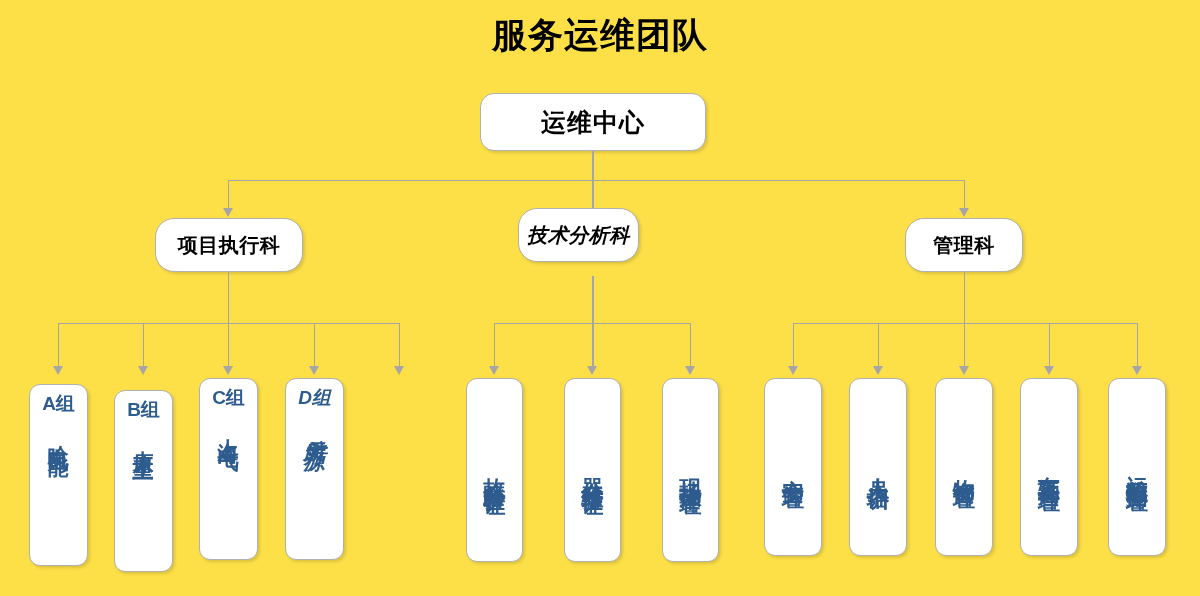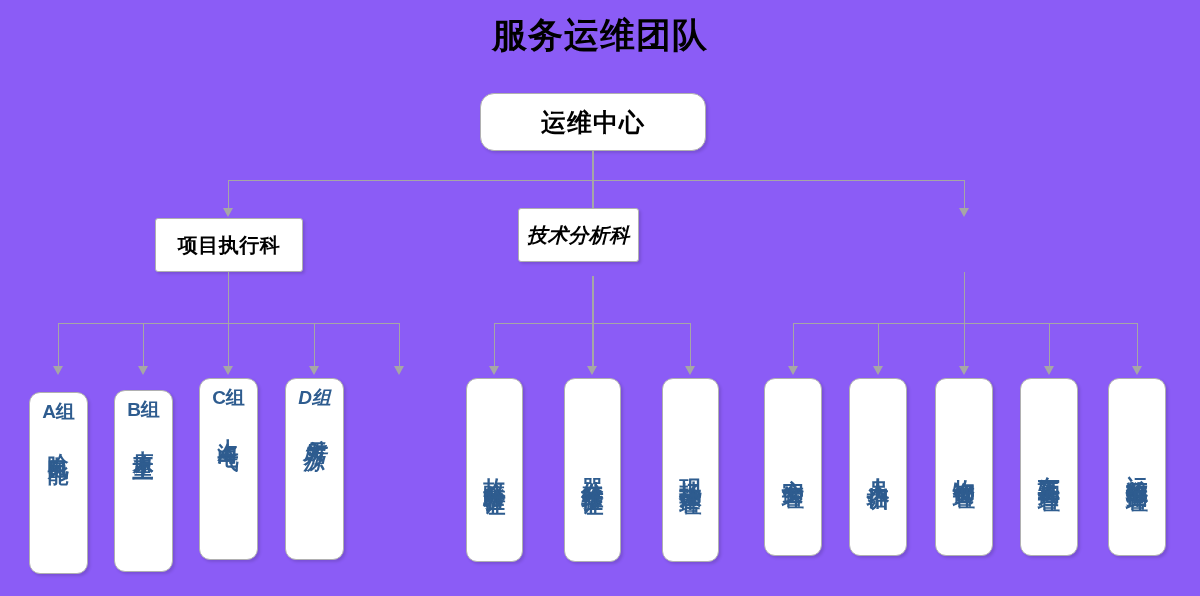--- a/index.html
+++ b/index.html
@@ -7,21 +7,21 @@
     padding: 0;
     background: #ffffff;
   }
   body {
     font-family: "Liberation Sans", "DejaVu Sans", sans-serif;
   }
   #canvas {
     position: relative;
     width: 1200px;
     height: 596px;
-    background: #8b5cf6;
+    background: #fde047;
     overflow: hidden;
   }
 
   
   #chart-title {
     position: absolute;
     left: 0;
     top: 12px;
     width: 1200px;
     text-align: center;
@@ -60,21 +60,21 @@
   }
   #node-root .node-label {
     font-size: 25px;
     color: #000000;
     letter-spacing: 1px;
   }
 
   
   .dept {
     height: 54px;
-    border-radius: 3px;
+    border-radius: 19px;
   }
   .dept .node-label {
     font-size: 20px;
     color: #000000;
     letter-spacing: 0.5px;
   }
 
   
   .leaf {
     border-radius: 11px;
@@ -149,36 +149,39 @@
   <div class="arrowhead" style="left:959px; top:208px;"></div>
 
   <div class="node dept" style="left:155px; top:218px; width:148px;">
     <span class="node-label">项目执行科</span>
   </div>
 
   <div class="node dept" style="left:518px; top:208px; width:121px;font-style:italic;">
     <span class="node-label">技术分析科</span>
   </div>
 
+  <div class="node dept" style="left:905px; top:218px; width:118px;">
+    <span class="node-label">管理科</span>
+  </div>
 
   <div class="conn vline" style="left:228px; top:272px; height:51px;"></div>
   <div class="conn hline" style="left:58px; top:323px; width:341px;"></div>
 
   <div class="conn vline" style="left:58px; top:323px; height:44px;"></div>
   <div class="arrowhead" style="left:53px; top:366px;"></div>
   <div class="conn vline" style="left:143px; top:323px; height:44px;"></div>
   <div class="arrowhead" style="left:138px; top:366px;"></div>
   <div class="conn vline" style="left:228px; top:323px; height:44px;"></div>
   <div class="arrowhead" style="left:223px; top:366px;"></div>
   <div class="conn vline" style="left:314px; top:323px; height:44px;"></div>
   <div class="arrowhead" style="left:309px; top:366px;"></div>
   <div class="conn vline" style="left:399px; top:323px; height:44px;"></div>
   <div class="arrowhead" style="left:394px; top:366px;"></div>
 
-  <div class="node leaf" style="left:29px; top:392px; width:59px; height:182px;align-items:center;">
+  <div class="node leaf" style="left:29px; top:384px; width:59px; height:182px;align-items:center;">
     <span class="code">A组</span>
     <span class="vtext">哈电风能</span>
   </div>
   <div class="node leaf" style="left:114px; top:390px; width:59px; height:182px;">
     <span class="code">B组</span>
     <span class="vtext">太原重工</span>
   </div>
   <div class="node leaf" style="left:199px; top:378px; width:59px; height:182px;text-align:center;">
     <span class="code">C组</span>
     <span class="vtext">上海电气</span>

